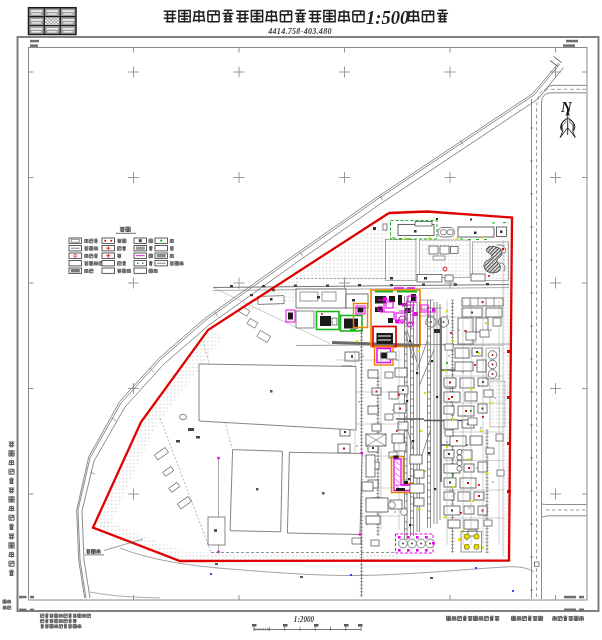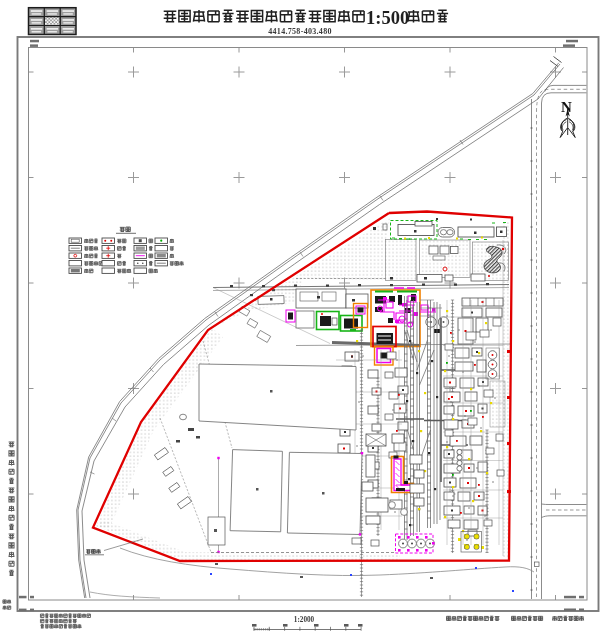--- a/index.html
+++ b/index.html
@@ -1,14 +1,14 @@
 <!DOCTYPE html>
 <html><head><meta charset="utf-8"><style>
 html,body{margin:0;padding:0;background:#fff;}
-#page{position:relative;width:602px;height:640px;background:#fff;overflow:hidden;font-family:"Liberation Sans",sans-serif;}
+#page{position:relative;width:602px;height:640px;background:#fff;overflow:hidden;font-family:"Liberation Sans",sans-serif;font-style:italic;}
 svg{display:block}
 </style></head><body>
 <div id="page">
 <svg width="602" height="640" viewBox="0 0 602 640" xmlns="http://www.w3.org/2000/svg">
 <defs>
 <pattern id="stip" width="3.7" height="3.7" patternUnits="userSpaceOnUse">
 <circle cx="0.9" cy="0.9" r="0.5" fill="#898989"></circle>
 </pattern>
 <pattern id="hatch" width="2.6" height="2.6" patternUnits="userSpaceOnUse" patternTransform="rotate(45)">
 <rect width="1.2" height="2.6" fill="#444"></rect>

